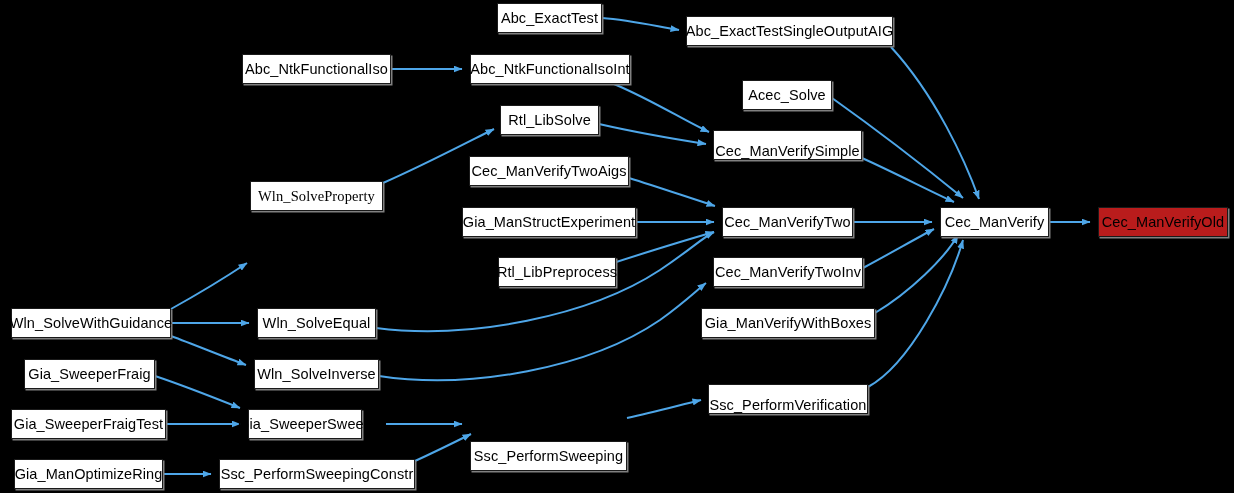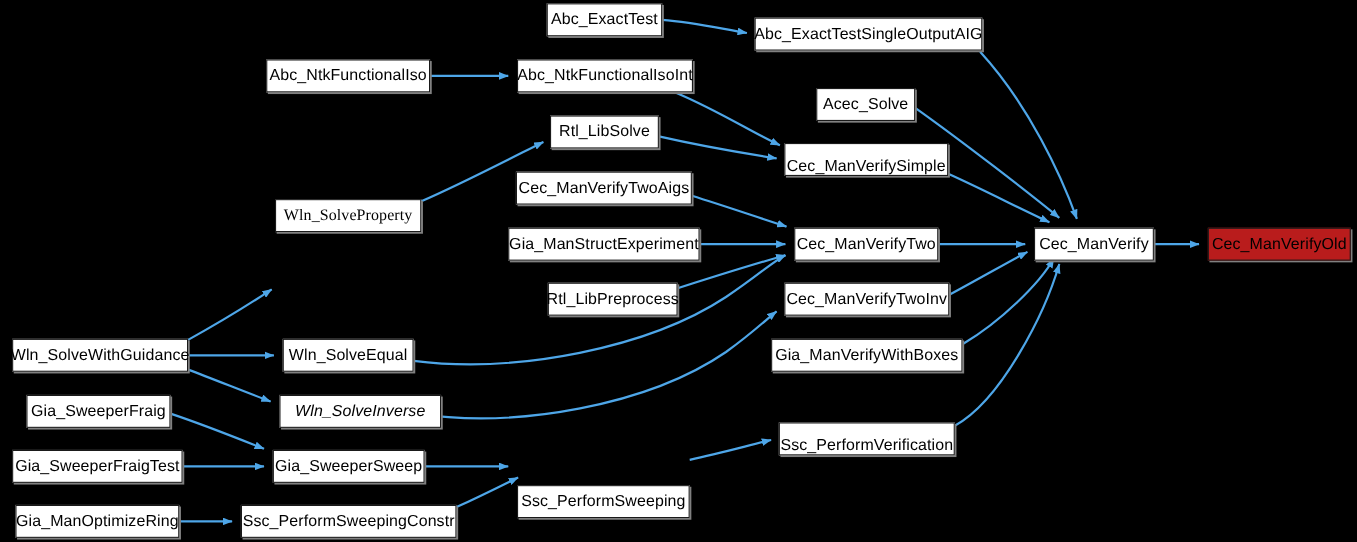--- a/index.html
+++ b/index.html
@@ -104,30 +104,30 @@
       </div>
       <div class="node" style="left: 257px; top: 308px; width: 119px;">
         <span class="node-label">Wln_SolveEqual</span>
       </div>
       <div class="node" style="left: 701px; top: 308px; width: 174px;">
         <span class="node-label">Gia_ManVerifyWithBoxes</span>
       </div>
       <div class="node" style="left: 24px; top: 359px; width: 131px;">
         <span class="node-label">Gia_SweeperFraig</span>
       </div>
-      <div class="node" style="left: 254px; top: 359px; width: 147px; font-style: italic;">
+      <div class="node" style="left: 254px; top: 359px; width: 125px;">
         <span class="node-label">Wln_SolveInverse</span>
       </div>
       <div class="node" style="left: 708px; top: 384px; width: 160px; align-items: flex-end;">
         <span class="node-label">Ssc_PerformVerification</span>
       </div>
       <div class="node" style="left: 11px; top: 409px; width: 155px;">
         <span class="node-label">Gia_SweeperFraigTest</span>
       </div>
-      <div class="node" style="left: 248px; top: 409px; width: 138px;">
+      <div class="node" style="left: 248px; top: 409px; width: 114px;">
         <span class="node-label">Gia_SweeperSweep</span>
       </div>
       <div class="node" style="left: 470px; top: 409px; width: 157px; margin-top: 32px;">
         <span class="node-label">Ssc_PerformSweeping</span>
       </div>
       <div class="node" style="left: 14px; top: 459px; width: 149px; justify-content: center;">
         <span class="node-label">Gia_ManOptimizeRing</span>
       </div>
       <div class="node" style="left: 219px; top: 459px; width: 196px;">
         <span class="node-label">Ssc_PerformSweepingConstr</span>

